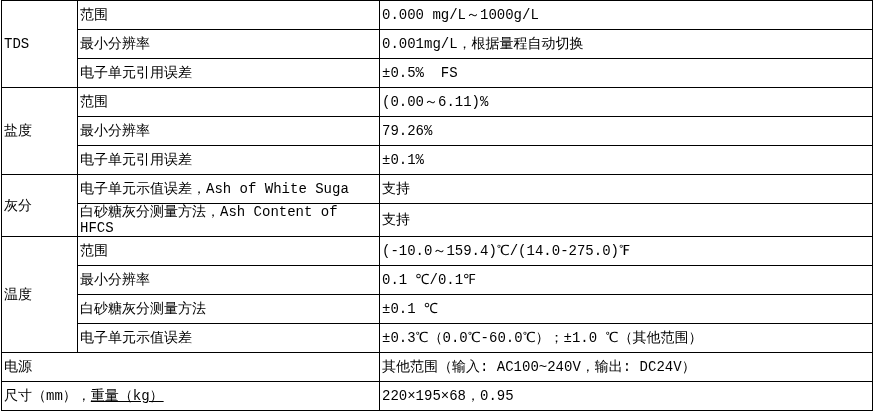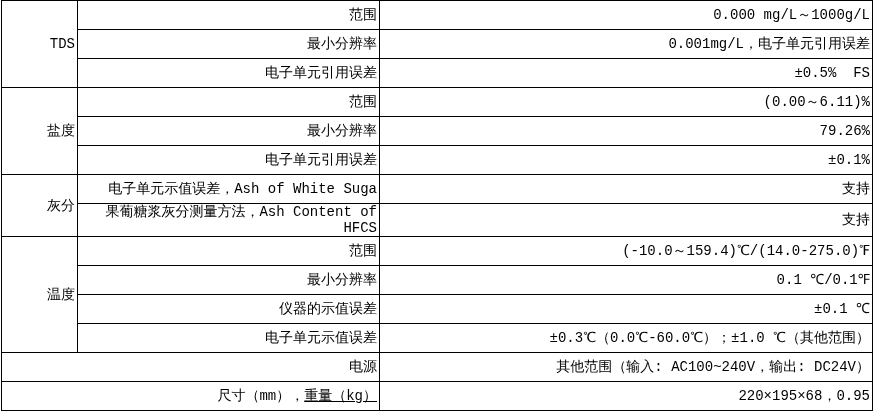--- a/index.html
+++ b/index.html
@@ -15,21 +15,21 @@
     color: #000000;
   }
   table.spec {
     border-collapse: collapse;
     table-layout: fixed;
     margin: 0 0 0 1px;
     width: 871px;
   }
   table.spec td {
     border: 1px solid #000000;
-    text-align: right;
+    text-align: left;
     vertical-align: middle;
     font-size: 14px;
     height: 28px;
     padding: 0 2px;
     white-space: pre-wrap;
     overflow: hidden;
     line-height: 1.15;
   }
   td.param-long {
     white-space: nowrap;
@@ -49,21 +49,21 @@
     <col style="width:493px">
   </colgroup>
   <tbody>
     <tr>
       <td rowspan="3">TDS</td>
       <td>范围</td>
       <td>0.000 mg/L～1000g/L</td>
     </tr>
     <tr>
       <td>最小分辨率</td>
-      <td>0.001mg/L，电子单元引用误差</td>
+      <td>0.001mg/L，根据量程自动切换</td>
     </tr>
     <tr>
       <td>电子单元引用误差</td>
       <td>±0.5%  FS</td>
     </tr>
 
     <tr>
       <td rowspan="3">盐度</td>
       <td>范围</td>
       <td>(0.00～6.11)%</td>
@@ -76,35 +76,35 @@
       <td>电子单元引用误差</td>
       <td>±0.1%</td>
     </tr>
 
     <tr>
       <td rowspan="2">灰分</td>
       <td class="param-long">电子单元示值误差，Ash of White Suga</td>
       <td>支持</td>
     </tr>
     <tr>
-      <td class="param-long">果葡糖浆灰分测量方法，Ash Content of HFCS</td>
+      <td class="param-long">白砂糖灰分测量方法，Ash Content of HFCS</td>
       <td>支持</td>
     </tr>
 
     <tr>
       <td rowspan="4">温度</td>
       <td>范围</td>
       <td>(-10.0～159.4)℃/(14.0-275.0)℉</td>
     </tr>
     <tr>
       <td>最小分辨率</td>
       <td>0.1 ℃/0.1℉</td>
     </tr>
     <tr>
-      <td>仪器的示值误差</td>
+      <td>白砂糖灰分测量方法</td>
       <td>±0.1 ℃</td>
     </tr>
     <tr>
       <td>电子单元示值误差</td>
       <td>±0.3℃（0.0℃-60.0℃）；±1.0 ℃（其他范围）</td>
     </tr>
 
     <tr>
       <td colspan="2">电源</td>
       <td>其他范围（输入: AC100~240V，输出: DC24V）</td>

